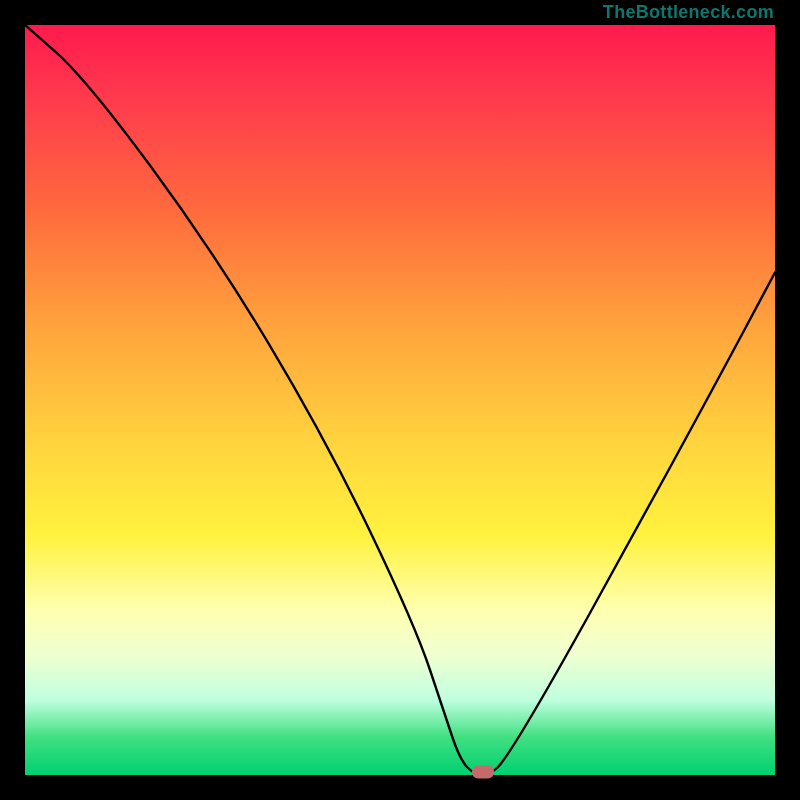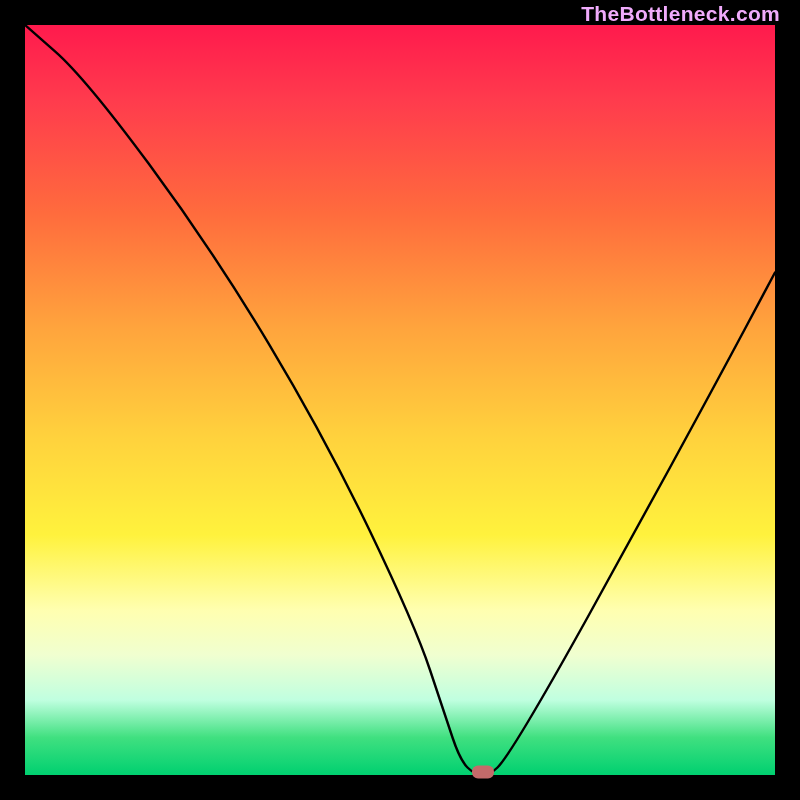--- a/index.html
+++ b/index.html
@@ -38,23 +38,23 @@
   .curve-svg {
     position: absolute;
     left: 0;
     top: 0;
     width: 100%;
     height: 100%;
   }
   .watermark {
     position: absolute;
     top: 2px;
-    right: 20px;
-    color: #f0abfc;
-    font-size: 21px;
+    right: 26px;
+    color: #0f766e;
+    font-size: 18px;
     font-weight: 600;
     letter-spacing: 0.3px;
     pointer-events: none;
   }
   .marker {
     position: absolute;
     width: 22px;
     height: 13px;
     background: #c46a6a;
     border-radius: 6px;

